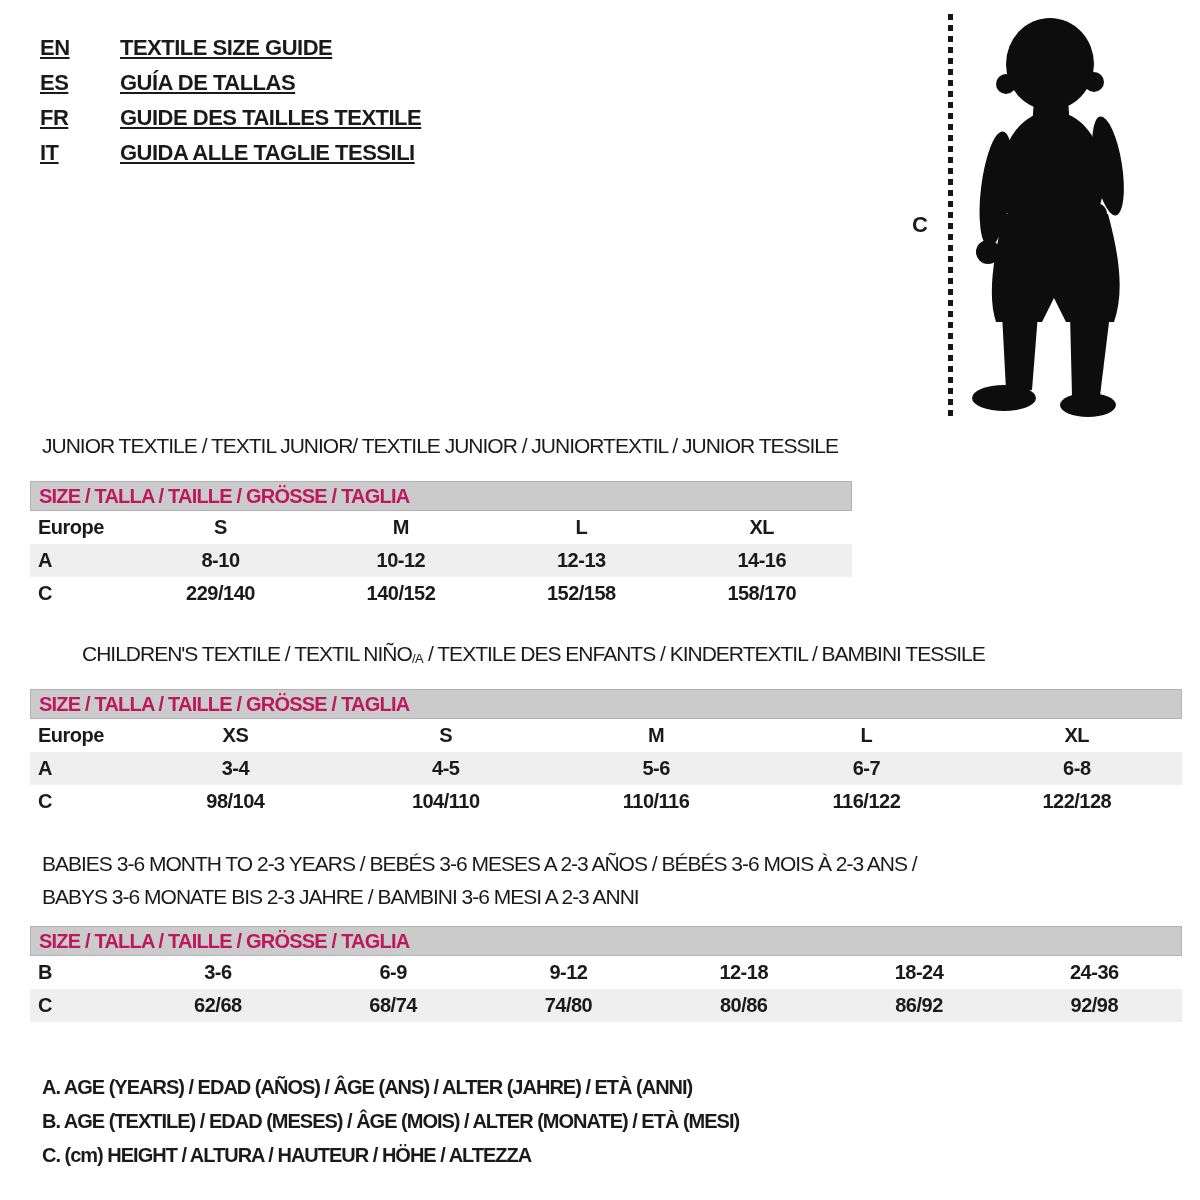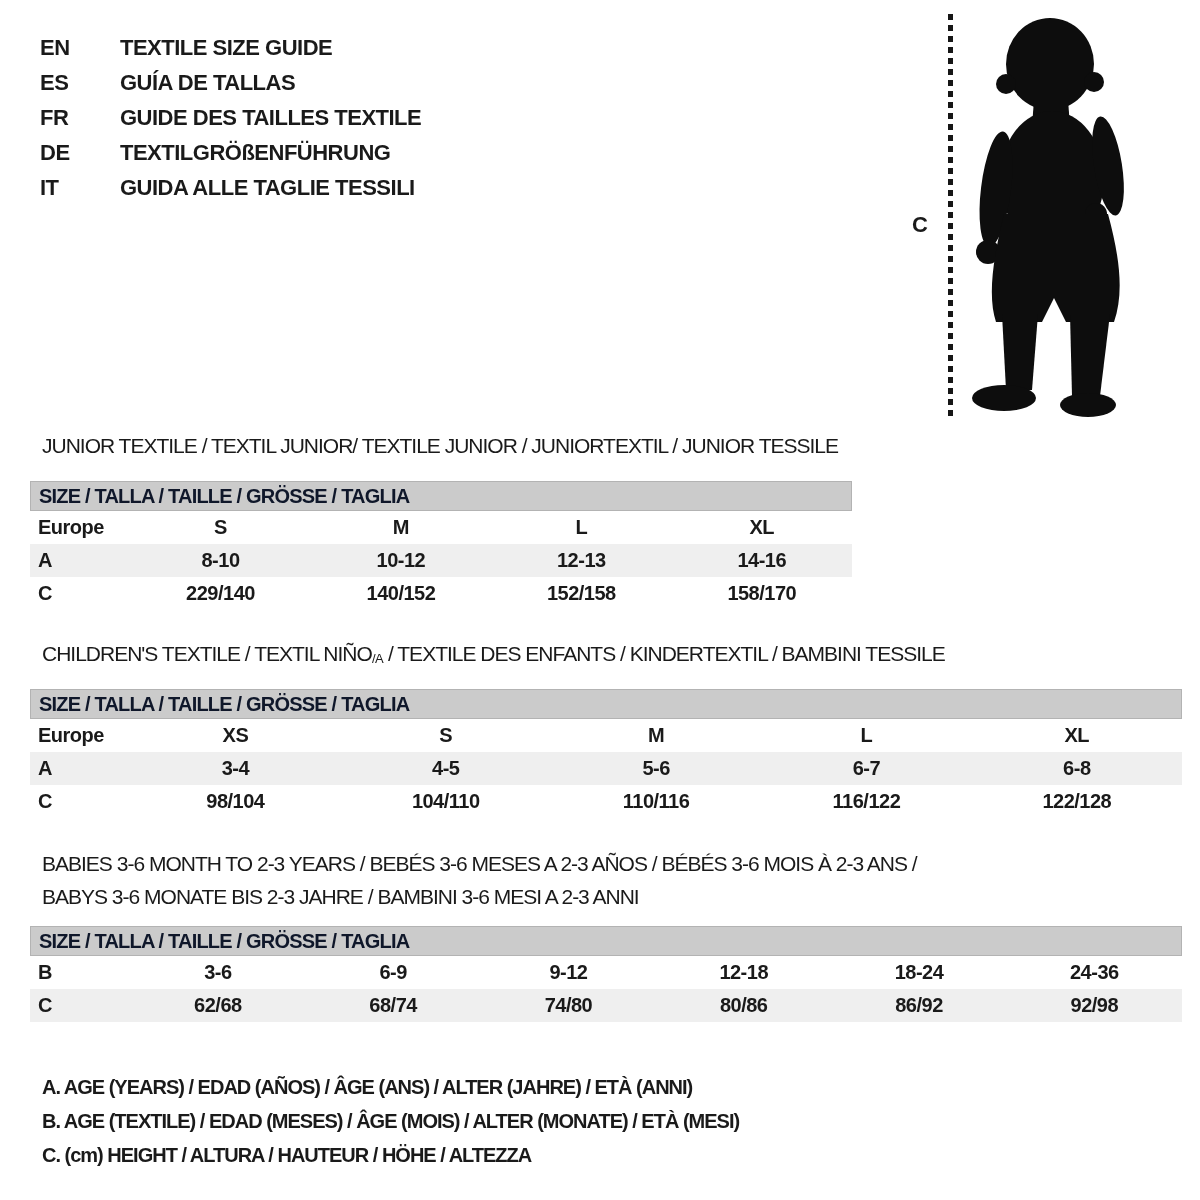--- a/index.html
+++ b/index.html
@@ -6,21 +6,21 @@
   html, body { background: #ffffff; }
   body {
     width: 1200px; height: 1200px;
     position: relative;
     font-family: "Liberation Sans", sans-serif;
     color: #1a1a1a;
     overflow: hidden;
   }
 
   
-  .lang-list { position: absolute; left: 40px; top: 30px; }
+  .lang-list { position: absolute; left: 40px; top: 30px; text-decoration: underline; }
   .lang-row { display: flex; height: 35px; align-items: center; }
   .lang-code {
     width: 80px; font-size: 22px; font-weight: 700; letter-spacing: -0.5px;
   }
   .lang-title { font-size: 22px; font-weight: 700; letter-spacing: -0.5px; }
 
   
   .measure-line {
     position: absolute; left: 948px; top: 14px; width: 5px; height: 404px;
     background: repeating-linear-gradient(to bottom,
@@ -38,21 +38,21 @@
     font-size: 21px; font-weight: 400; letter-spacing: -1px;
     white-space: nowrap;
   }
   .section-title .sub { font-size: 13px; vertical-align: -2px; letter-spacing: -0.5px; }
 
   
   .tbl { position: absolute; left: 30px; }
   .size-bar {
     height: 30px; background: #cbcbcb; border: 1px solid #b3b3b3;
     font-size: 20px; font-weight: 700; letter-spacing: -0.8px;
-    padding-left: 8px; display: flex; align-items: center; color: #0f172a;
+    padding-left: 8px; display: flex; align-items: center; color: #be185d;
   }
   table { border-collapse: collapse; table-layout: fixed; width: 100%; }
   td {
     height: 33px; font-size: 20px; font-weight: 700; letter-spacing: -0.5px;
     text-align: center; vertical-align: middle; padding: 0;
   }
   td.rowlabel { text-align: left; padding-left: 8px; margin-top: 24px; }
   tr.shaded { background: #efefef; }
 
   .w-junior   { width: 822px; }
@@ -73,24 +73,20 @@
     <span class="lang-code">EN</span>
     <span class="lang-title">TEXTILE SIZE GUIDE</span>
   </div>
   <div class="lang-row">
     <span class="lang-code">ES</span>
     <span class="lang-title">GUÍA DE TALLAS</span>
   </div>
   <div class="lang-row">
     <span class="lang-code">FR</span>
     <span class="lang-title">GUIDE DES TAILLES TEXTILE</span>
-  </div>
-  <div class="lang-row">
-    <span class="lang-code">DE</span>
-    <span class="lang-title">TEXTILGRÖßENFÜHRUNG</span>
   </div>
   <div class="lang-row">
     <span class="lang-code">IT</span>
     <span class="lang-title">GUIDA ALLE TAGLIE TESSILI</span>
   </div>
 </div>
 
 <div class="measure-line"></div>
 <div class="measure-label">C</div>
 
@@ -146,21 +142,21 @@
         <td class="rowlabel">C</td>
         <td>229/140</td>
         <td>140/152</td>
         <td>152/158</td>
         <td>158/170</td>
       </tr>
     </tbody>
   </table>
 </div>
 
-<div class="section-title" style="top:642px;">
+<div class="section-title" style="top:642px;margin-left:40px;">
   <span>CHILDREN'S TEXTILE / TEXTIL NIÑO</span><span class="sub">/A</span><span> / TEXTILE DES ENFANTS / KINDERTEXTIL / BAMBINI TESSILE</span>
 </div>
 
 <div class="tbl w-wide" style="top:689px;">
   <div class="size-bar">SIZE / TALLA / TAILLE / GRÖSSE / TAGLIA</div>
   <table>
     <colgroup>
       <col style="width:8.7%">
         <col style="width:18.26%">
         <col style="width:18.26%">

